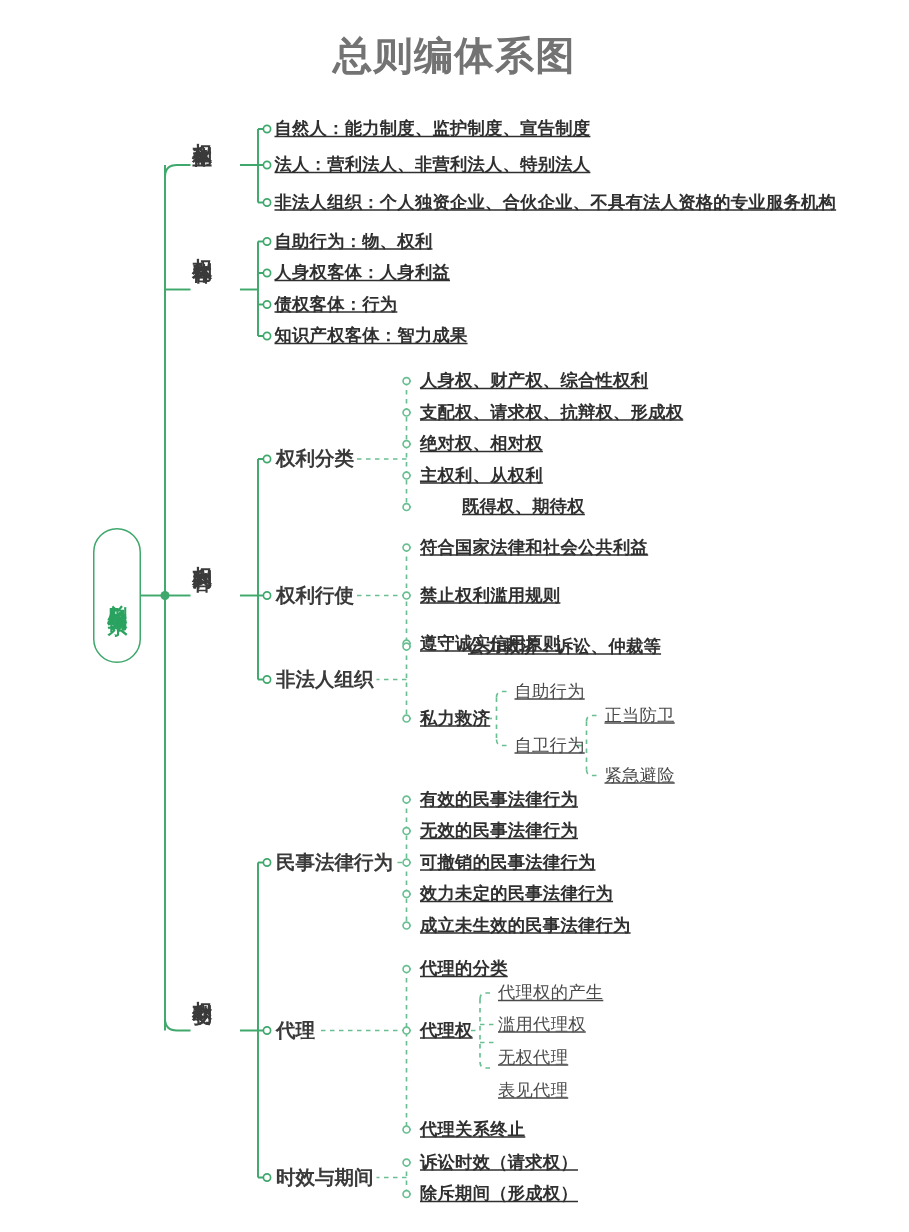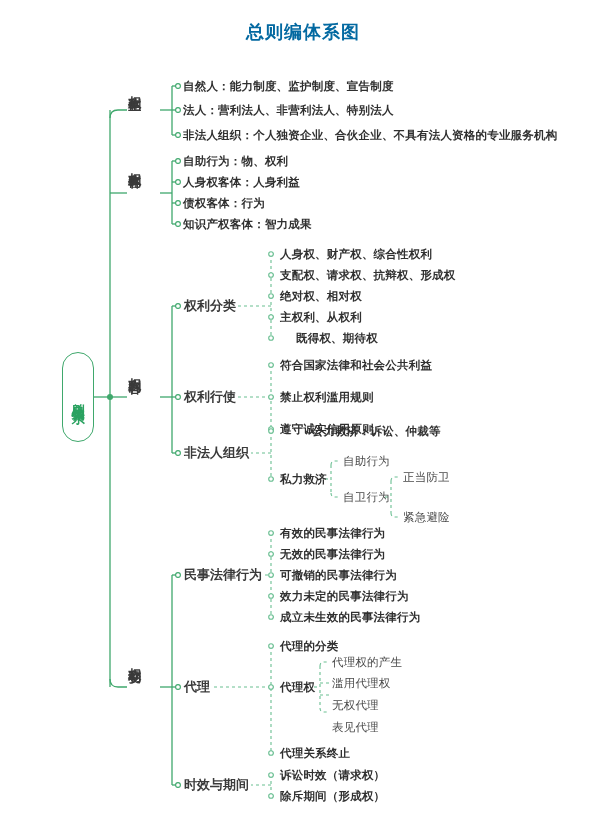--- a/index.html
+++ b/index.html
@@ -4,21 +4,21 @@
 <style>
   html,body{margin:0;padding:0;background:#ffffff;}
   body{
     width:606px;height:821px;position:relative;overflow:hidden;
     font-family:"Liberation Serif","DejaVu Serif",serif;
     color:#3a3a3a;
   }
   #mindmap{position:absolute;left:0;top:0;width:606px;height:821px;}
   .title{
     position:absolute;left:0;top:20px;width:606px;text-align:center;
-    font-size:18px;font-weight:bold;color:#0369a1;letter-spacing:1px;
+    font-size:26px;font-weight:bold;color:#737373;letter-spacing:1px;
     font-family:"Liberation Serif","DejaVu Serif",serif;
   }
   
   .root{
     position:absolute;left:62px;top:352px;width:32px;height:90px;
     border:1.6px solid #3fa86c;border-radius:16px;
     color:#2aa260;font-weight:bold;font-size:13px;
     display:flex;align-items:center;justify-content:center;
     writing-mode:vertical-rl;text-orientation:upright;
     letter-spacing:2px;line-height:1.05;box-sizing:border-box;
@@ -35,20 +35,21 @@
   .l2{
     position:absolute;font-size:13px;font-weight:bold;color:#3a3a3a;
     white-space:nowrap;background:#fff;padding:0 2px;
     transform:translateY(-50%);
   }
   
   .leaf{
     position:absolute;font-size:11.5px;font-weight:bold;color:#303030;
     white-space:nowrap;transform:translateY(-50%);
     letter-spacing:0.2px;
+    text-decoration:underline;
   }
   .leaf.thin{font-weight:normal;color:#4a4a4a;}
 </style>
 </head>
 <body>
 
 <div class="title">总则编体系图</div>
 
 <svg id="mindmap" viewBox="0 0 606 821" xmlns="http://www.w3.org/2000/svg">
   <g fill="none" stroke="#3fa86c" stroke-width="1.3">
@@ -243,21 +244,21 @@
 <div class="leaf" style="left:183px;top:224px;">知识产权客体：智力成果</div>
 
 <div class="l2" style="left:182px;top:306px;">权利分类</div>
 <div class="l2" style="left:182px;top:397px;">权利行使</div>
 <div class="l2" style="left:182px;top:453px;">非法人组织</div>
 
 <div class="leaf" style="left:280px;top:254px;">人身权、财产权、综合性权利</div>
 <div class="leaf" style="left:280px;top:275px;">支配权、请求权、抗辩权、形成权</div>
 <div class="leaf" style="left:280px;top:296px;">绝对权、相对权</div>
 <div class="leaf" style="left:280px;top:317px;">主权利、从权利</div>
-<div class="leaf" style="left:276px;top:338px;padding-left:20px;">既得权、期待权</div>
+<div class="leaf" style="left:288px;top:338px;padding-left:20px;">既得权、期待权</div>
 
 <div class="leaf" style="left:280px;top:365px;">符合国家法律和社会公共利益</div>
 <div class="leaf" style="left:280px;top:397px;">禁止权利滥用规则</div>
 <div class="leaf" style="left:280px;top:429px;">遵守诚实信用原则</div>
 
 <div class="leaf" style="left:268px;top:431px;margin-left:44px;">公力救济：诉讼、仲裁等</div>
 <div class="leaf" style="left:280px;top:479px;">私力救济</div>
 
 <div class="leaf thin" style="left:343px;top:461px;">自助行为</div>
 <div class="leaf thin" style="left:343px;top:497px;">自卫行为</div>

